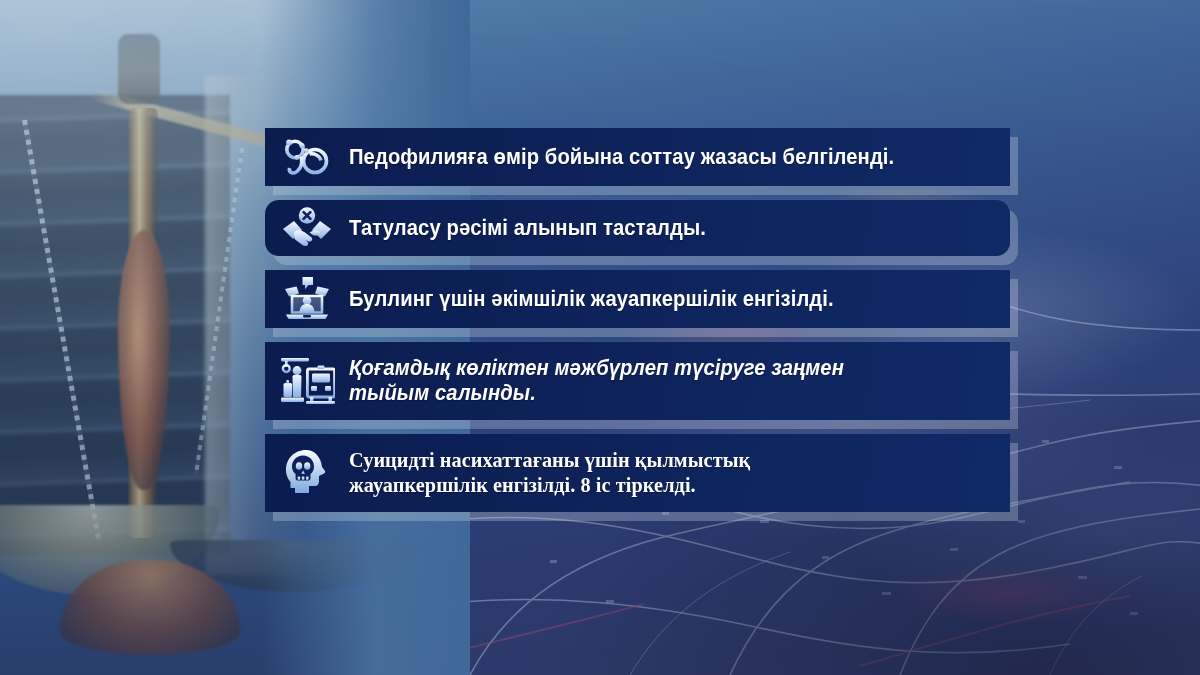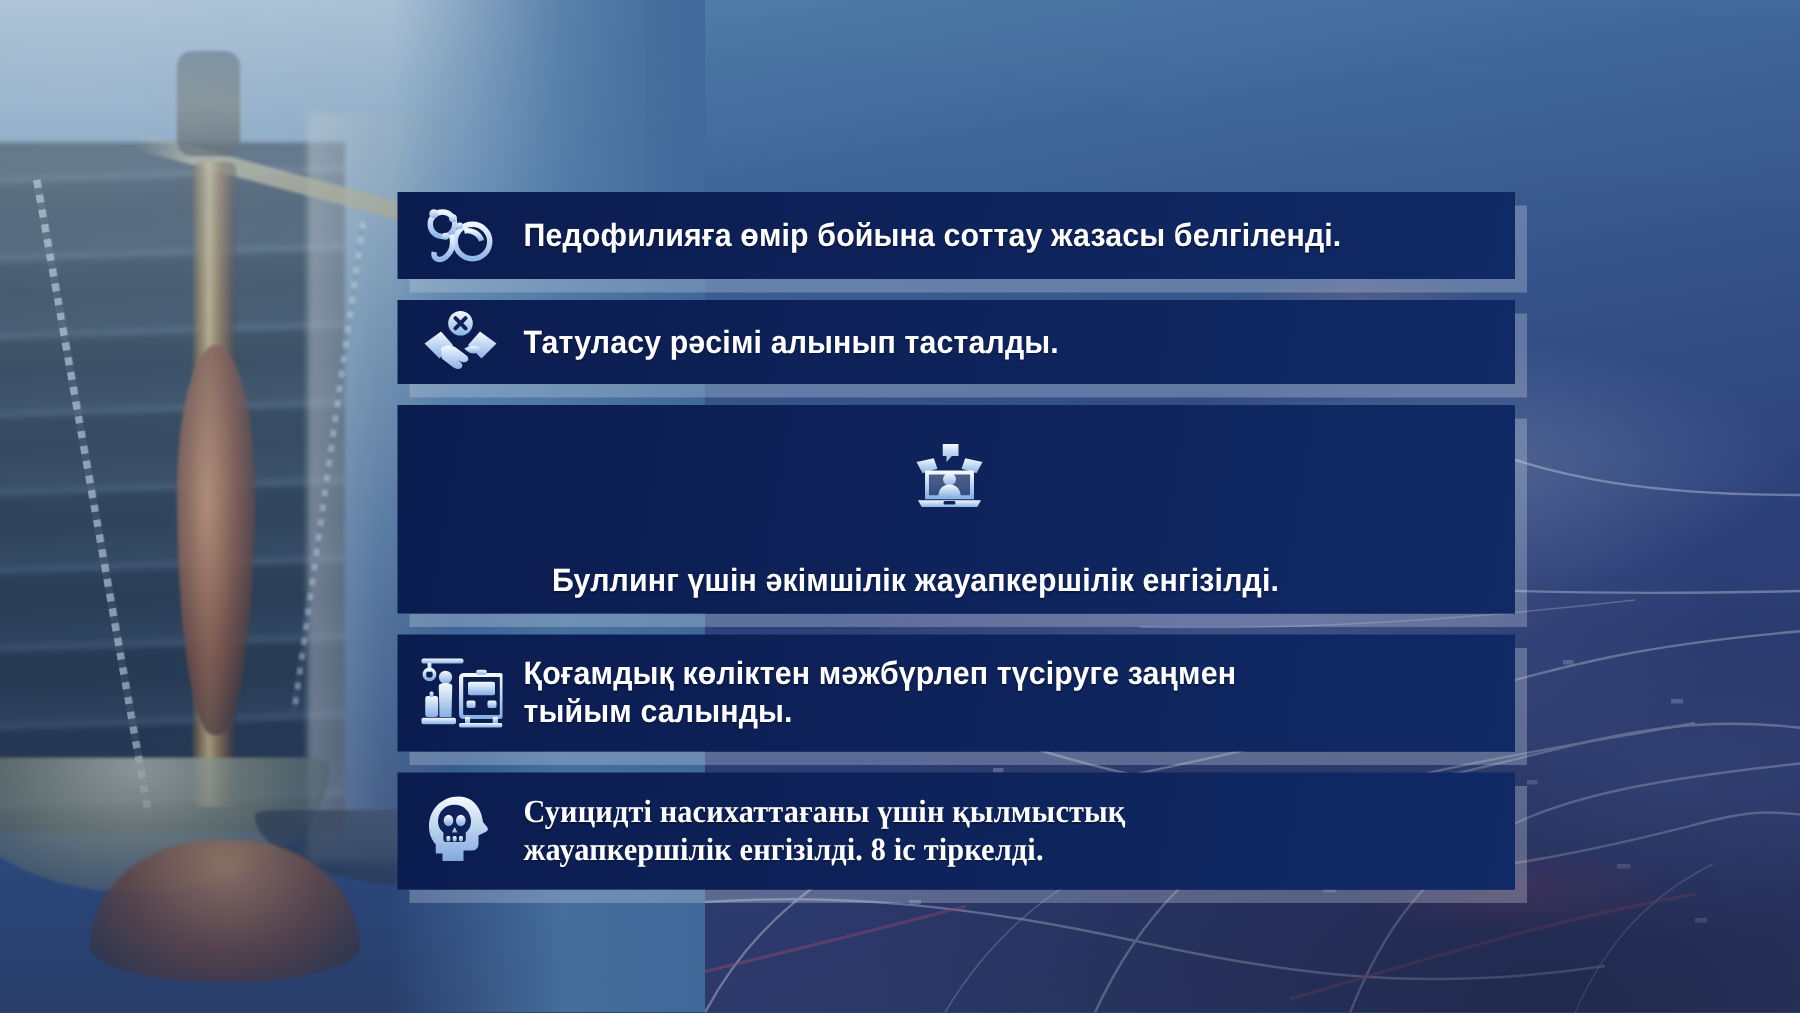--- a/index.html
+++ b/index.html
@@ -150,23 +150,23 @@
     font-size:21.5px;
     line-height:1.16;
     letter-spacing:.1px;
     padding:9px 14px 9px 0;
     transform:scaleX(.94);
     transform-origin:left center;
     text-shadow:0 1px 1px rgba(0,0,0,.35);
     white-space:pre-line;
   }
   .r1{min-height:58px;}
-  .r2{min-height:56px;}
-  .r3{min-height:56px;flex-direction:column;}
-  .r4{min-height:78px;}
+  .r2{min-height:56px;border-radius:14px;}
+  .r3{min-height:56px;}
+  .r4{min-height:78px;font-style:italic;}
   .r5{min-height:78px;font-family:Liberation Serif, serif;}
 </style>
 </head>
 <body>
 
 <div class="stage">
 
   <div class="bg-base"></div>
 
   <div class="bg-city"></div>

